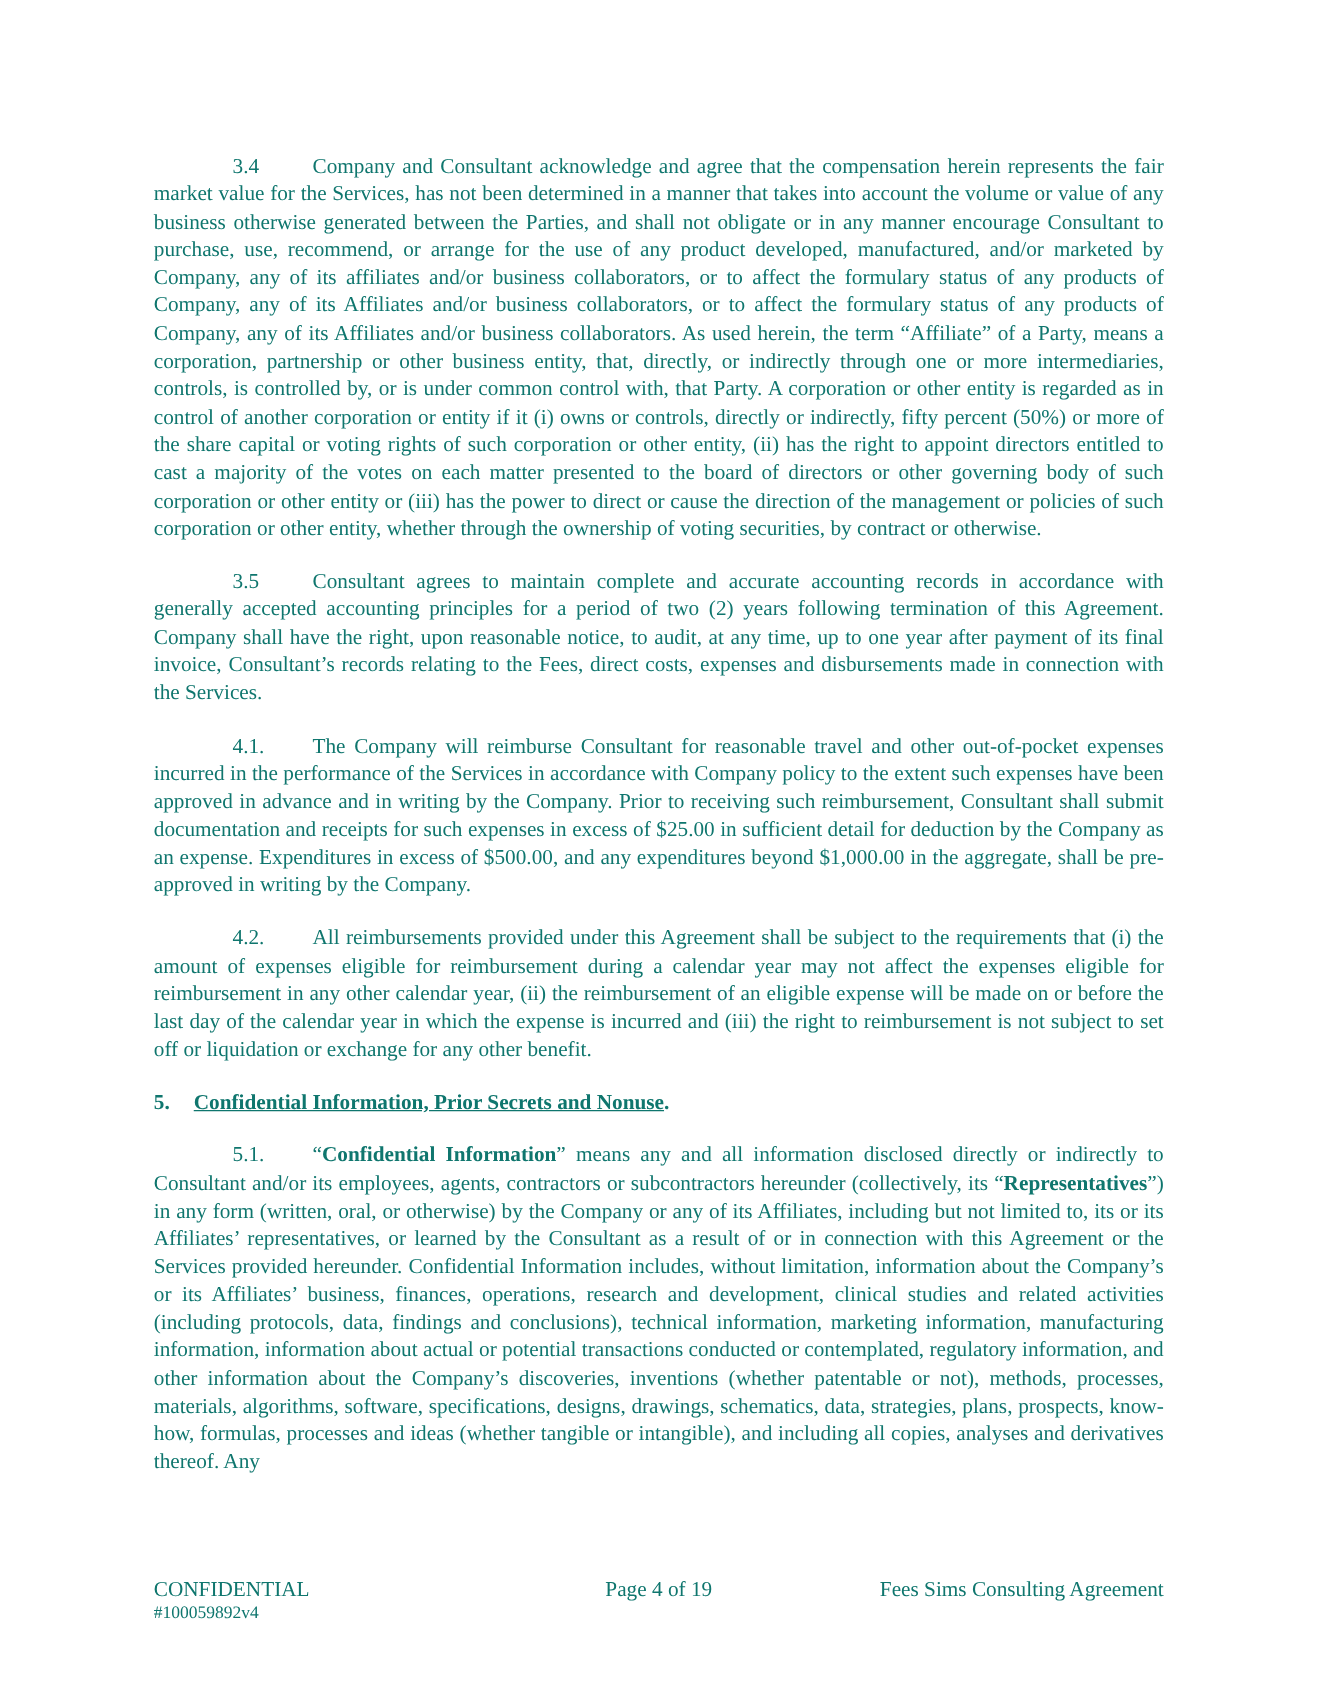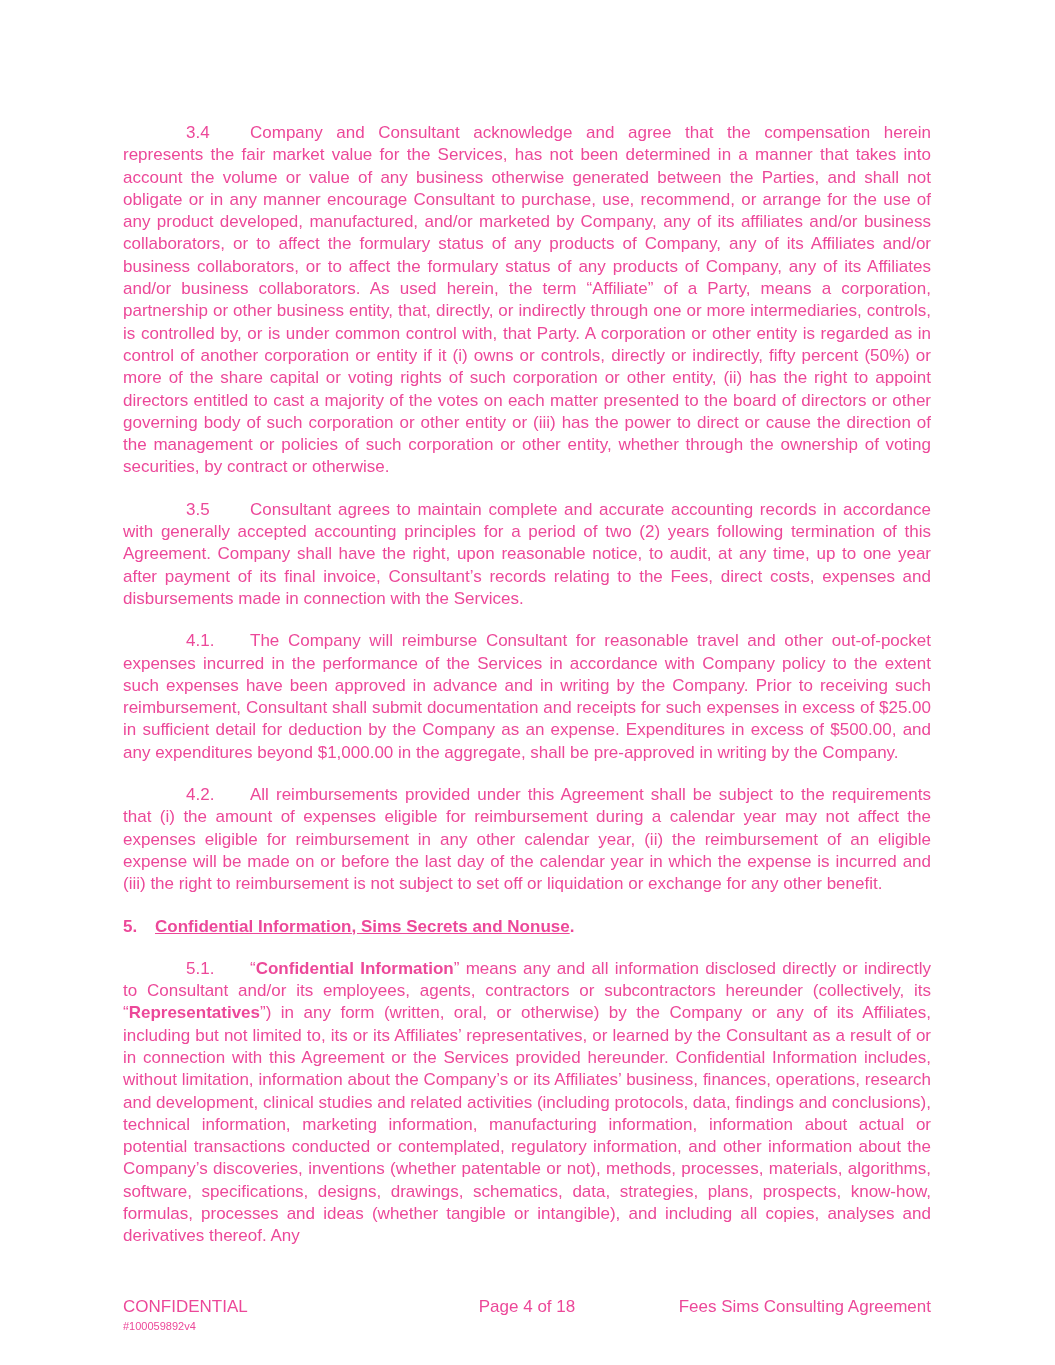--- a/index.html
+++ b/index.html
@@ -2,22 +2,22 @@
 <html><head>
 <meta charset="utf-8">
 <style>
   * { margin: 0; padding: 0; box-sizing: border-box; }
   html, body { background: #ffffff; }
   .page {
     position: relative;
     width: 1055px;
     height: 1363px;
     background: #ffffff;
-    color: #ec4899;
-    font-family: Liberation Sans, sans-serif;
+    color: #0f766e;
+    font-family: Liberation Serif, serif;
     font-size: 17px;
     line-height: 22.3px;
     overflow: hidden;
   }
   .content {
     position: absolute;
     left: 123px;
     top: 122px;
     width: 808px;
   }
@@ -41,50 +41,49 @@
     width: 32px;
     text-indent: 0;
   }
   .htitle { text-decoration: underline; }
   .bold { font-weight: bold; }
   .footer {
     position: absolute;
     left: 123px;
     right: 124px;
     top: 1261px;
-    margin-top: 35px;
   }
   .footer-row { position: relative; height: 23px; }
   .f-left  { position: absolute; left: 0; top: 0; }
   .f-center { position: absolute; left: 0; right: 0; top: 0; text-align: center; }
   .f-right { position: absolute; right: 0; top: 0; }
-  .f-docnum { font-size: 11px; line-height: 14px; }
+  .f-docnum { font-size: 14px; line-height: 14px; }
 </style>
 </head>
 <body>
 
 <div class="page">
   <div class="content">
 
     <p class="para"><span class="pnum">3.4</span><span>Company and Consultant acknowledge and agree that the compensation herein represents the fair market value for the Services, has not been determined in a manner that takes into account the volume or value of any business otherwise generated between the Parties, and shall not obligate or in any manner encourage Consultant to purchase, use, recommend, or arrange for the use of any product developed, manufactured, and/or marketed by Company, any of its affiliates and/or business collaborators, or to affect the formulary status of any products of Company, any of its Affiliates and/or business collaborators, or to affect the formulary status of any products of Company, any of its Affiliates and/or business collaborators. As used herein, the term “Affiliate” of a Party, means a corporation, partnership or other business entity, that, directly, or indirectly through one or more intermediaries, controls, is controlled by, or is under common control with, that Party.  A corporation or other entity is regarded as in control of another corporation or entity if it (i) owns or controls, directly or indirectly, fifty percent (50%) or more of the share capital or voting rights of such corporation or other entity, (ii) has the right to appoint directors entitled to cast a majority of the votes on each matter presented to the board of directors or other governing body of such corporation or other entity or (iii) has the power to direct or cause the direction of the management or policies of such corporation or other entity, whether through the ownership of voting securities, by contract or otherwise.</span></p>
 
     <p class="para"><span class="pnum">3.5</span><span>Consultant agrees to maintain complete and accurate accounting records in accordance with generally accepted accounting principles for a period of two (2) years following termination of this Agreement. Company shall have the right, upon reasonable notice, to audit, at any time, up to one year after payment of its final invoice, Consultant’s records relating to the Fees, direct costs, expenses and disbursements made in connection with the Services.</span></p>
 
 
     <p class="para"><span class="pnum">4.1.</span><span>The Company will reimburse Consultant for reasonable travel and other out-of-pocket expenses incurred in the performance of the Services in accordance with Company policy to the extent such expenses have been approved in advance and in writing by the Company.  Prior to receiving such reimbursement, Consultant shall submit documentation and receipts for such expenses in excess of $25.00 in sufficient detail for deduction by the Company as an expense.  Expenditures in excess of $500.00, and any expenditures beyond $1,000.00 in the aggregate, shall be pre-approved in writing by the Company.</span></p>
 
     <p class="para"><span class="pnum">4.2.</span><span>All reimbursements provided under this Agreement shall be subject to the requirements that (i) the amount of expenses eligible for reimbursement during a calendar year may not affect the expenses eligible for reimbursement in any other calendar year, (ii) the reimbursement of an eligible expense will be made on or before the last day of the calendar year in which the expense is incurred and (iii) the right to reimbursement is not subject to set off or liquidation or exchange for any other benefit.</span></p>
 
-    <p class="heading"><span class="hnum">5.</span><span class="htitle">Confidential Information, Sims Secrets and Nonuse</span><span>.</span></p>
+    <p class="heading"><span class="hnum">5.</span><span class="htitle">Confidential Information, Prior Secrets and Nonuse</span><span>.</span></p>
 
     <p class="para"><span class="pnum">5.1.</span><span>“</span><span class="bold">Confidential Information</span><span>” means any and all information disclosed directly or indirectly to Consultant and/or its employees, agents, contractors or subcontractors hereunder (collectively, its “</span><span class="bold">Representatives</span><span>”) in any form (written, oral, or otherwise) by the Company or any of its Affiliates, including but not limited to, its or its Affiliates’ representatives, or learned by the Consultant as a result of or in connection with this Agreement or the Services provided hereunder. Confidential Information includes, without limitation, information about the Company’s or its Affiliates’ business, finances, operations, research and development, clinical studies and related activities (including protocols, data, findings and conclusions), technical information, marketing information, manufacturing information, information about actual or potential transactions conducted or contemplated, regulatory information, and other information about the Company’s discoveries, inventions (whether patentable or not), methods, processes, materials, algorithms, software, specifications, designs, drawings, schematics, data, strategies, plans, prospects, know-how, formulas, processes and ideas (whether tangible or intangible), and including all copies, analyses and derivatives thereof. Any</span></p>
 
   </div>
 
   <div class="footer">
     <div class="footer-row">
       <span class="f-left">CONFIDENTIAL</span>
-      <span class="f-center">Page 4 of 18</span>
+      <span class="f-center">Page 4 of 19</span>
       <span class="f-right">Fees Sims Consulting Agreement</span>
     </div>
     <div class="f-docnum">#100059892v4</div>
   </div>
 </div>
 
 </body></html>

